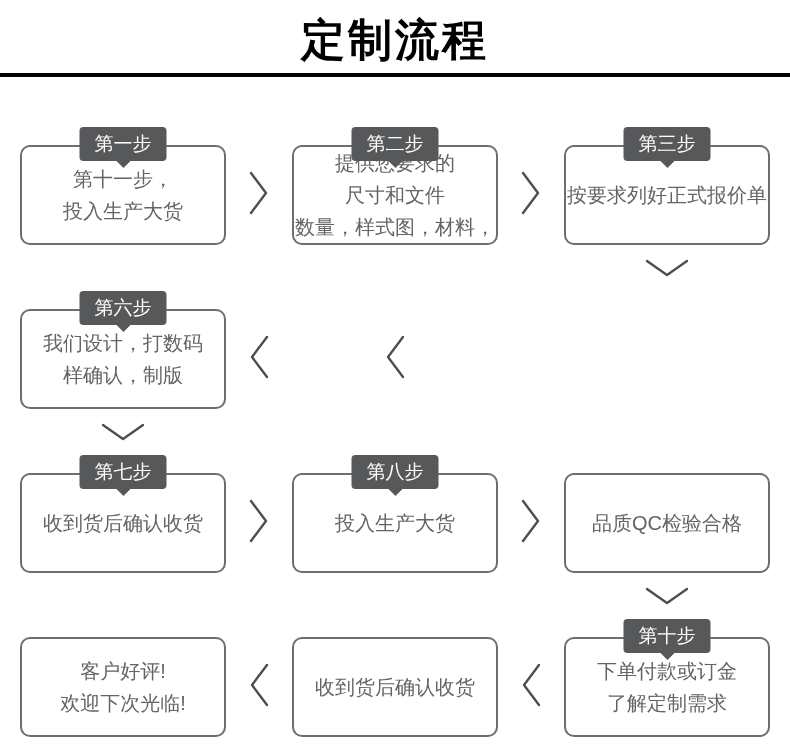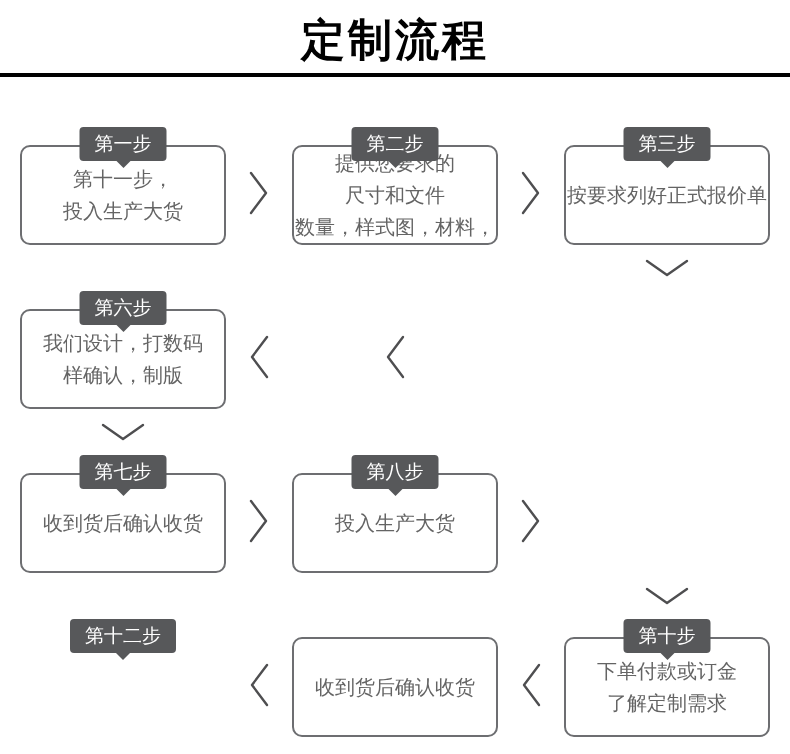--- a/index.html
+++ b/index.html
@@ -206,38 +206,44 @@
         <div class="box">
           <div class="line">投入生产大货</div>
         </div>
       </div>
       <div class="harrow">
         <svg class="chev" width="22" height="46" viewBox="0 0 22 46">
             <polyline points="3,3 18,23 3,43" fill="none" stroke="#4e4e50" stroke-width="2.4" stroke-linecap="round" stroke-linejoin="round"></polyline>
           </svg>
       </div>
       <div class="cell">
+        <div class="box">
+          <div class="line">品质QC检验合格</div>
+        </div>
       </div>
     </div>
 
     <div class="crow">
       <div></div>
         <div></div>
         <div></div>
         <div></div>
       <div class="varrow">
         <svg class="chev" width="46" height="20" viewBox="0 0 46 20">
             <polyline points="3,3 23,17 43,3" fill="none" stroke="#4e4e50" stroke-width="2.4" stroke-linecap="round" stroke-linejoin="round"></polyline>
           </svg>
       </div>
     </div>
 
     <div class="frow">
       <div class="cell">
-        <div class="badge">第十二步</div>
+        <div class="box">
+          <div class="line">客户好评!</div>
+          <div class="line">欢迎下次光临!</div>
+        </div>
       </div>
       <div class="harrow">
         <svg class="chev" width="22" height="46" viewBox="0 0 22 46">
             <polyline points="19,3 4,23 19,43" fill="none" stroke="#4e4e50" stroke-width="2.4" stroke-linecap="round" stroke-linejoin="round"></polyline>
           </svg>
       </div>
       <div class="cell">
         <div class="box">
           <div class="line">收到货后确认收货</div>
         </div>

